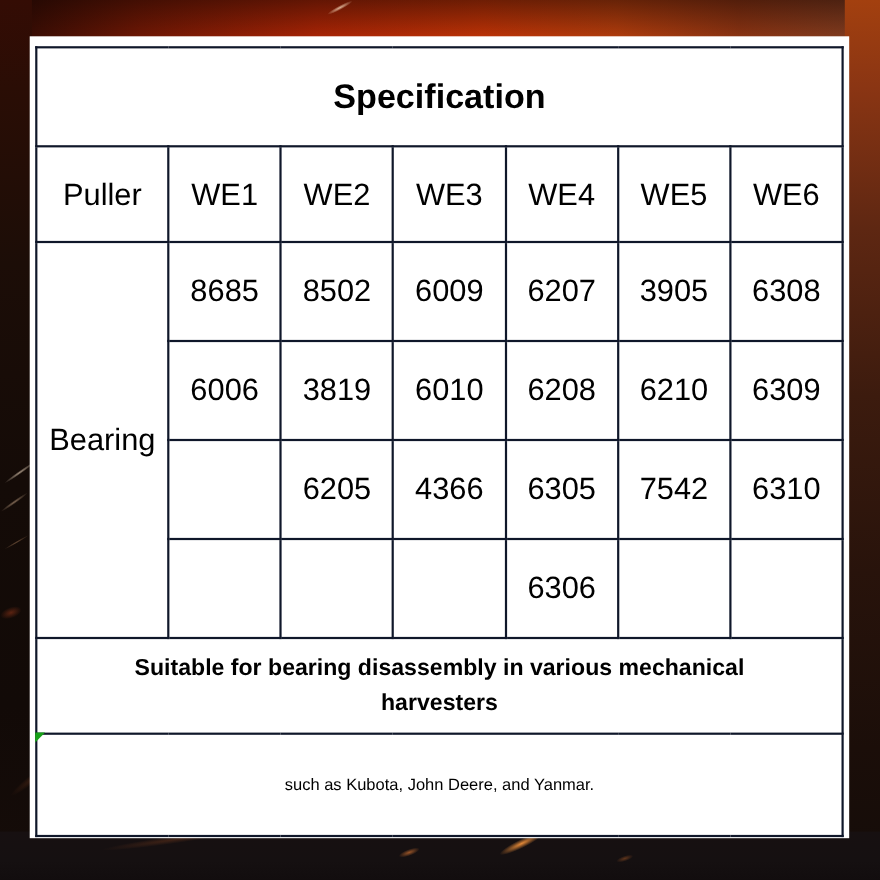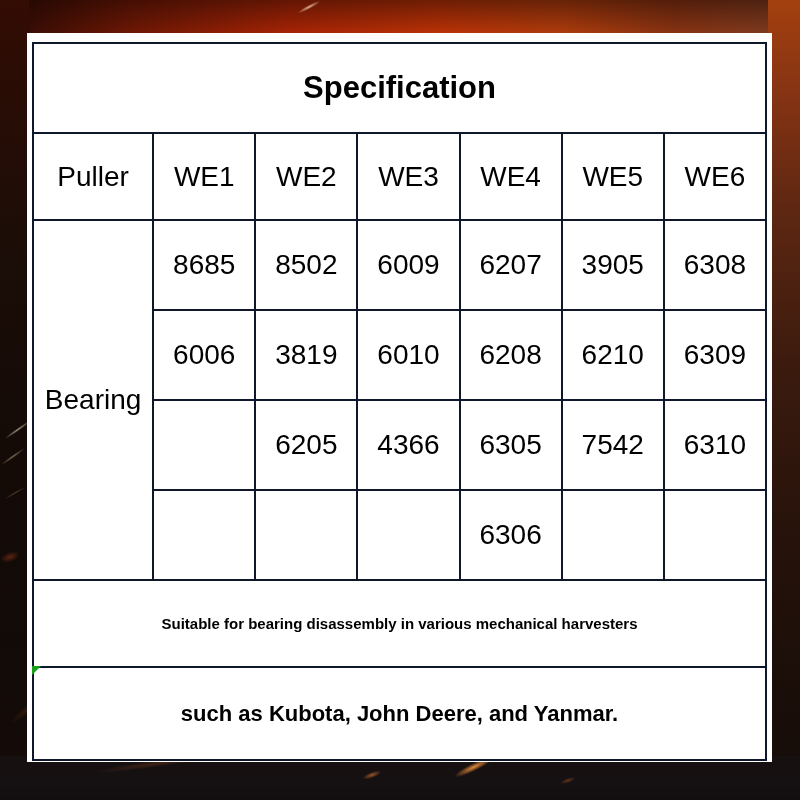--- a/index.html
+++ b/index.html
@@ -76,22 +76,22 @@
     color: #000000;
     font-size: 28px;
     padding: 0;
     overflow: hidden;
   }
   col.c-label { width: 120px; }
   col.c-we    { width: 102px; }
   tr.title-row td   { height: 88px; font-size: 31px; font-weight: bold; }
   tr.header-row td  { height: 85px; }
   tr.data-row td    { height: 88px; }
-  tr.note1-row td   { height: 85px; font-size: 15px; font-weight: bold; line-height: 1.45; padding: 0 49px; }
-  tr.note2-row td   { height: 91px; font-size: 22px; font-weight: bold; }
+  tr.note1-row td   { height: 85px; font-size: 21px; font-weight: bold; line-height: 1.45; padding: 0 49px; }
+  tr.note2-row td   { height: 91px; font-size: 15px; font-weight: normal; }
 
   .corner-marker {
     position: absolute;
     left: 5px; top: 633px;
     width: 0; height: 0;
     border-top: 9px solid #18a018;
     border-right: 9px solid transparent;
   }
 </style>
 </head>

